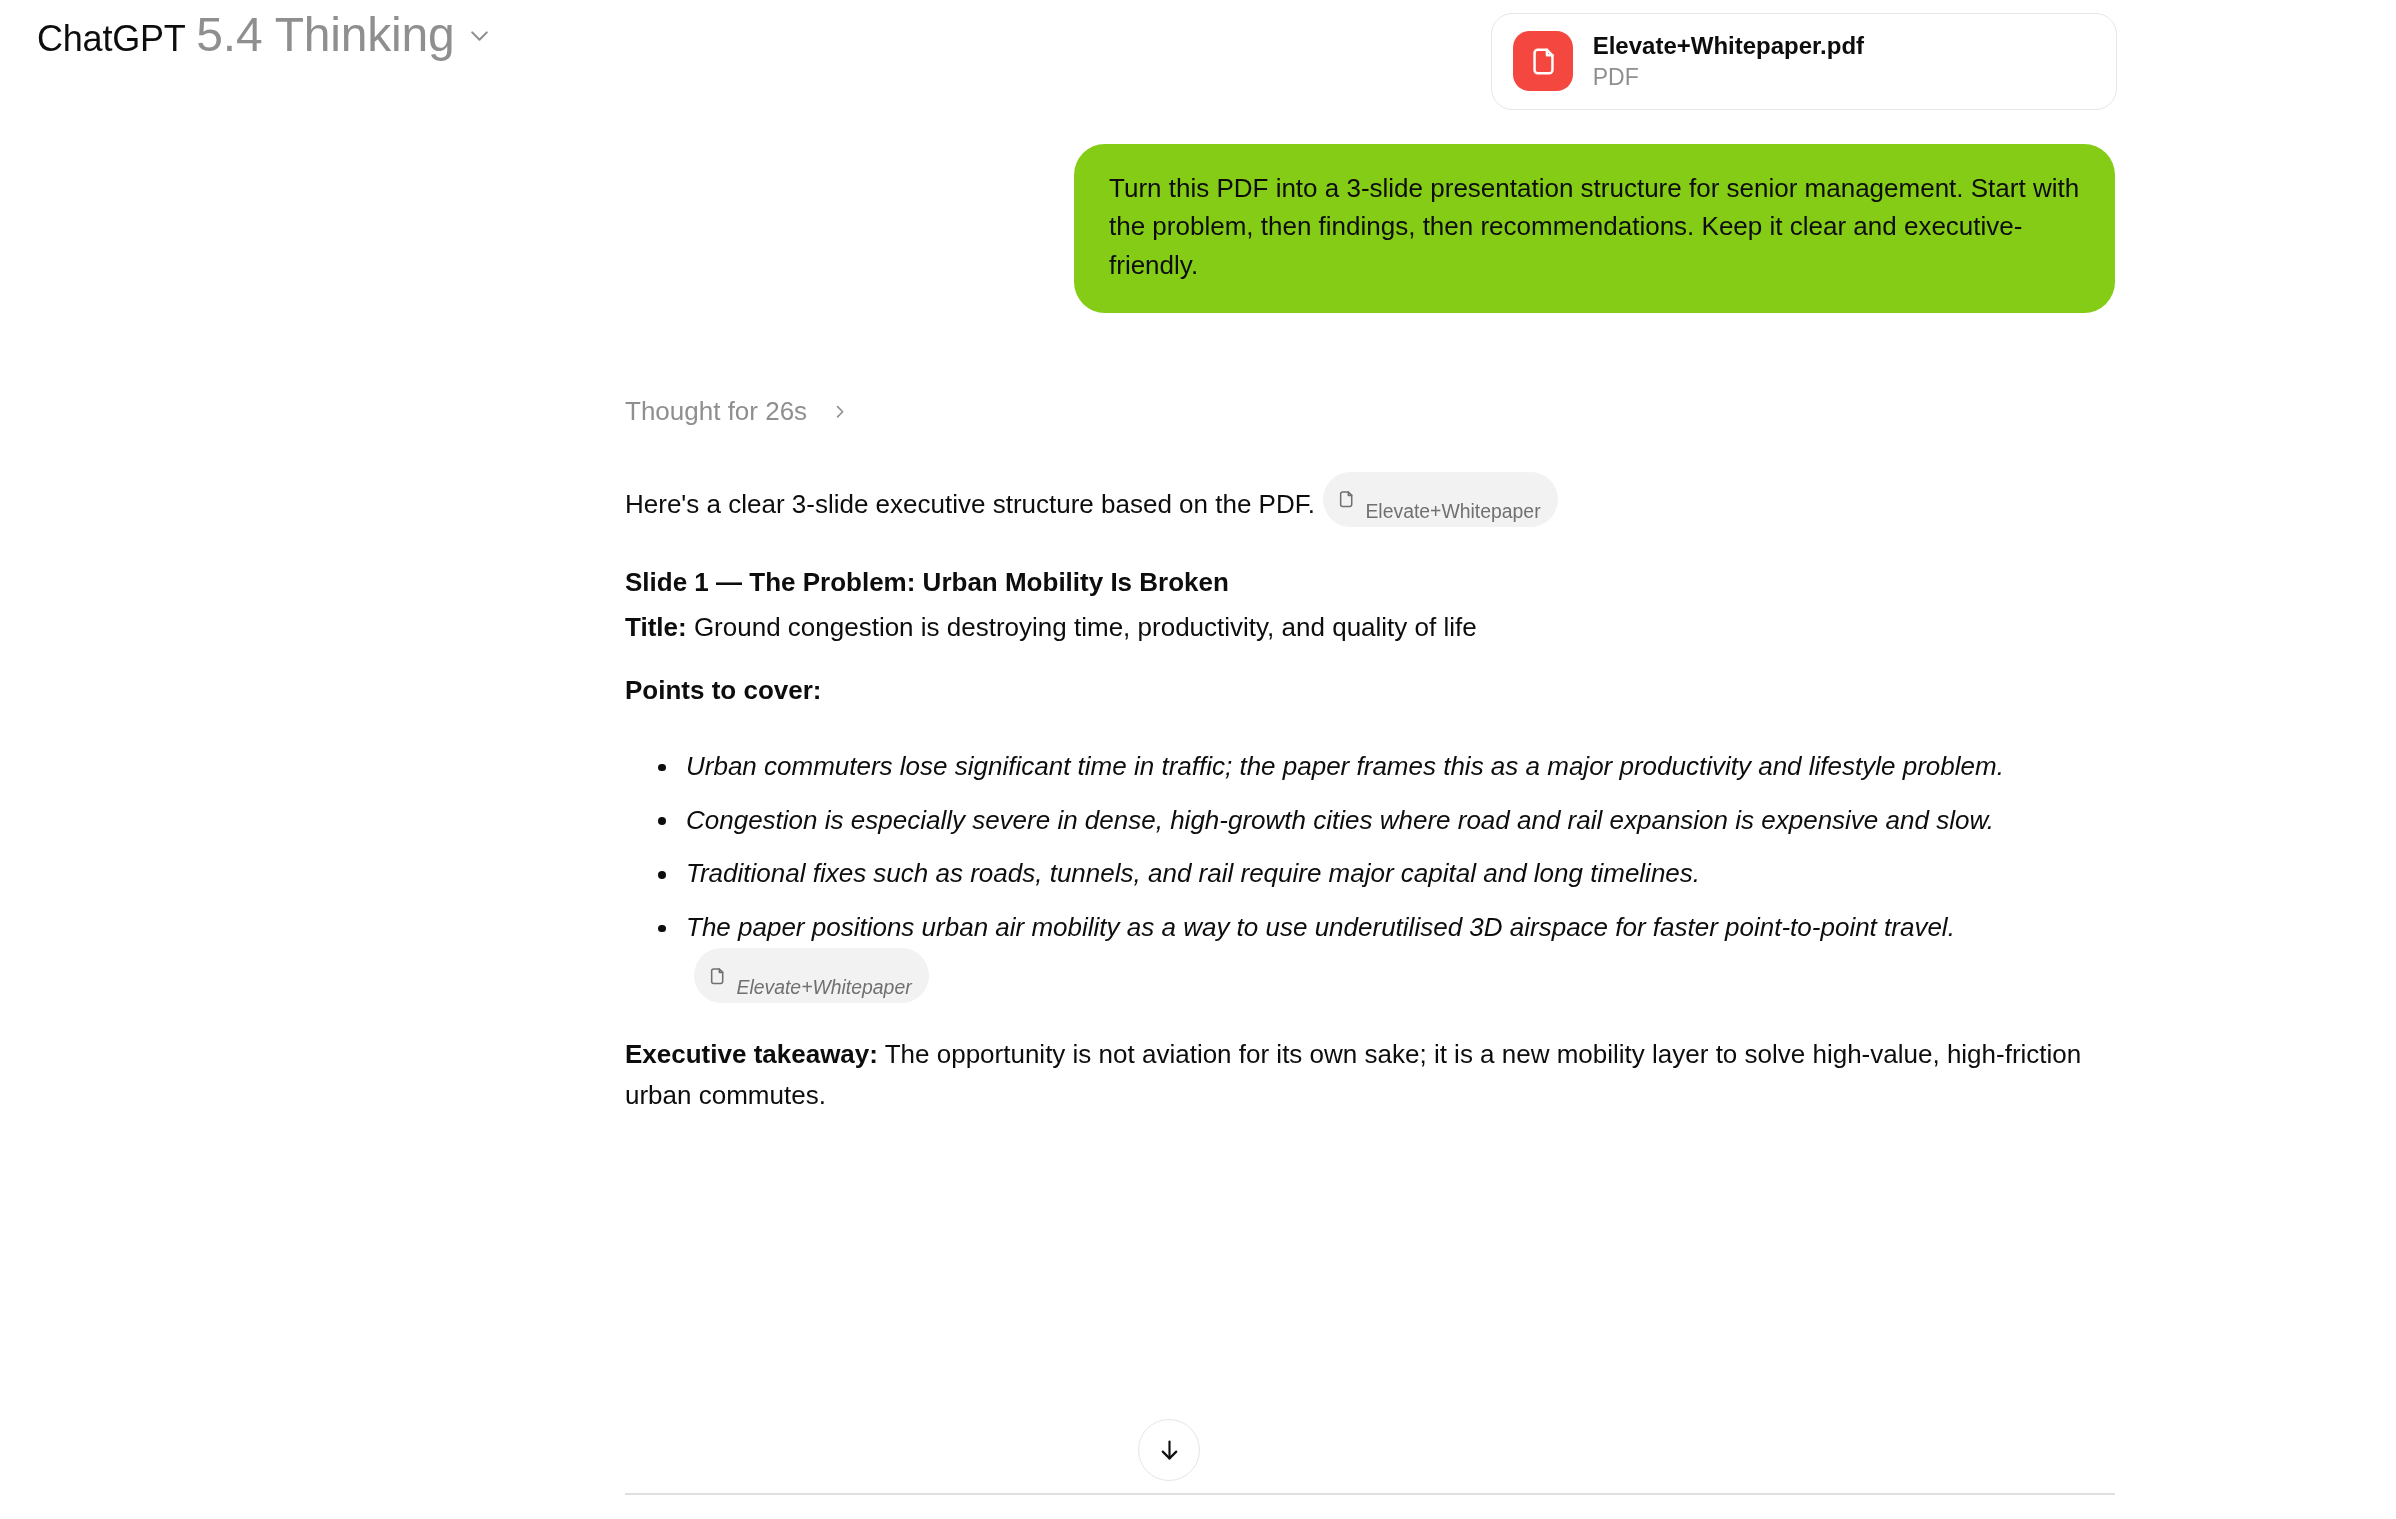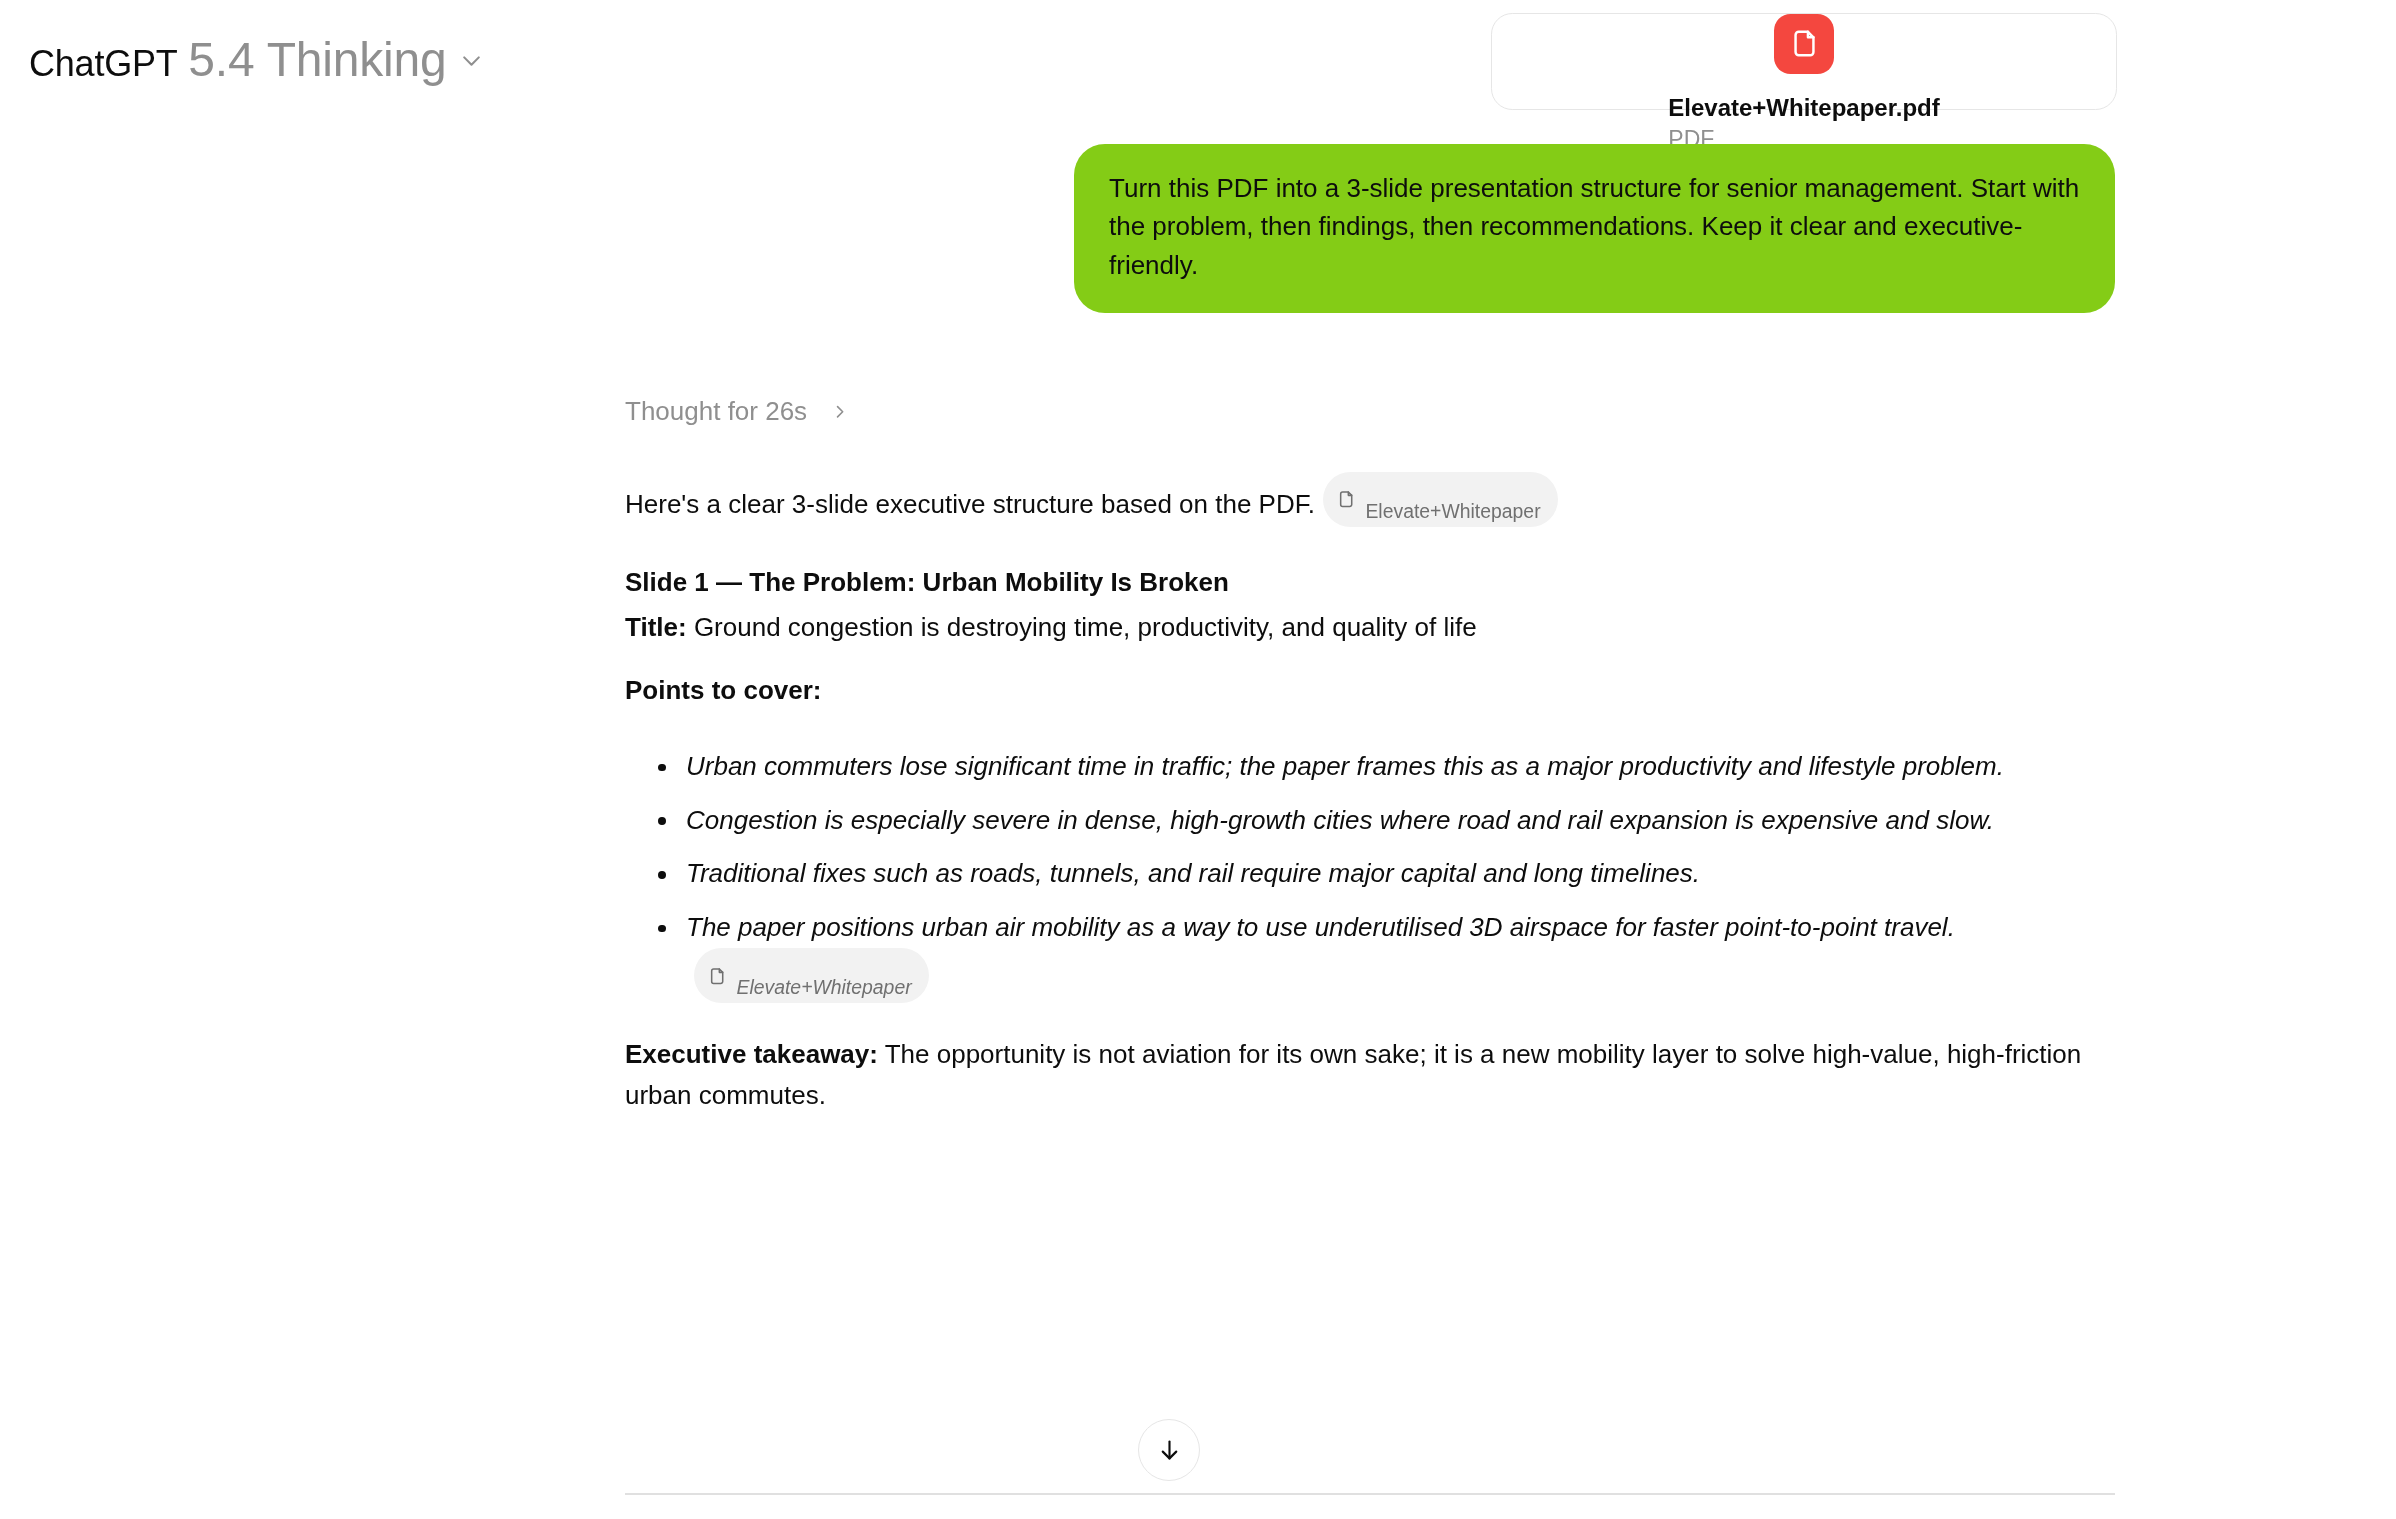--- a/index.html
+++ b/index.html
@@ -18,26 +18,25 @@
   .app {
     position: relative;
     width: 2397px;
     height: 1520px;
   }
 
   
   .header {
     position: absolute;
     top: 0;
-    left: 0;
+    left: 8px;
     height: 70px;
     display: flex;
     align-items: center;
     padding-left: 29px;
-    margin-top: 25px;
   }
   .model-switcher {
     display: flex;
     align-items: baseline;
     gap: 10.7px;
     cursor: pointer;
     user-select: none;
   }
   .brand {
     font-size: 36px;
@@ -82,21 +81,20 @@
     width: 626px;
     height: 97px;
     border: 1px solid #e6e6e6;
     border-radius: 21.3px;
     background: #ffffff;
     display: flex;
     align-items: center;
     padding: 0 21.3px;
     gap: 19.4px;
     cursor: pointer;
-    flex-direction: column;
   }
   .file-icon {
     width: 60px;
     height: 60px;
     border-radius: 16.5px;
     background: #f4473f;
     display: flex;
     align-items: center;
     justify-content: center;
     flex: 0 0 auto;

